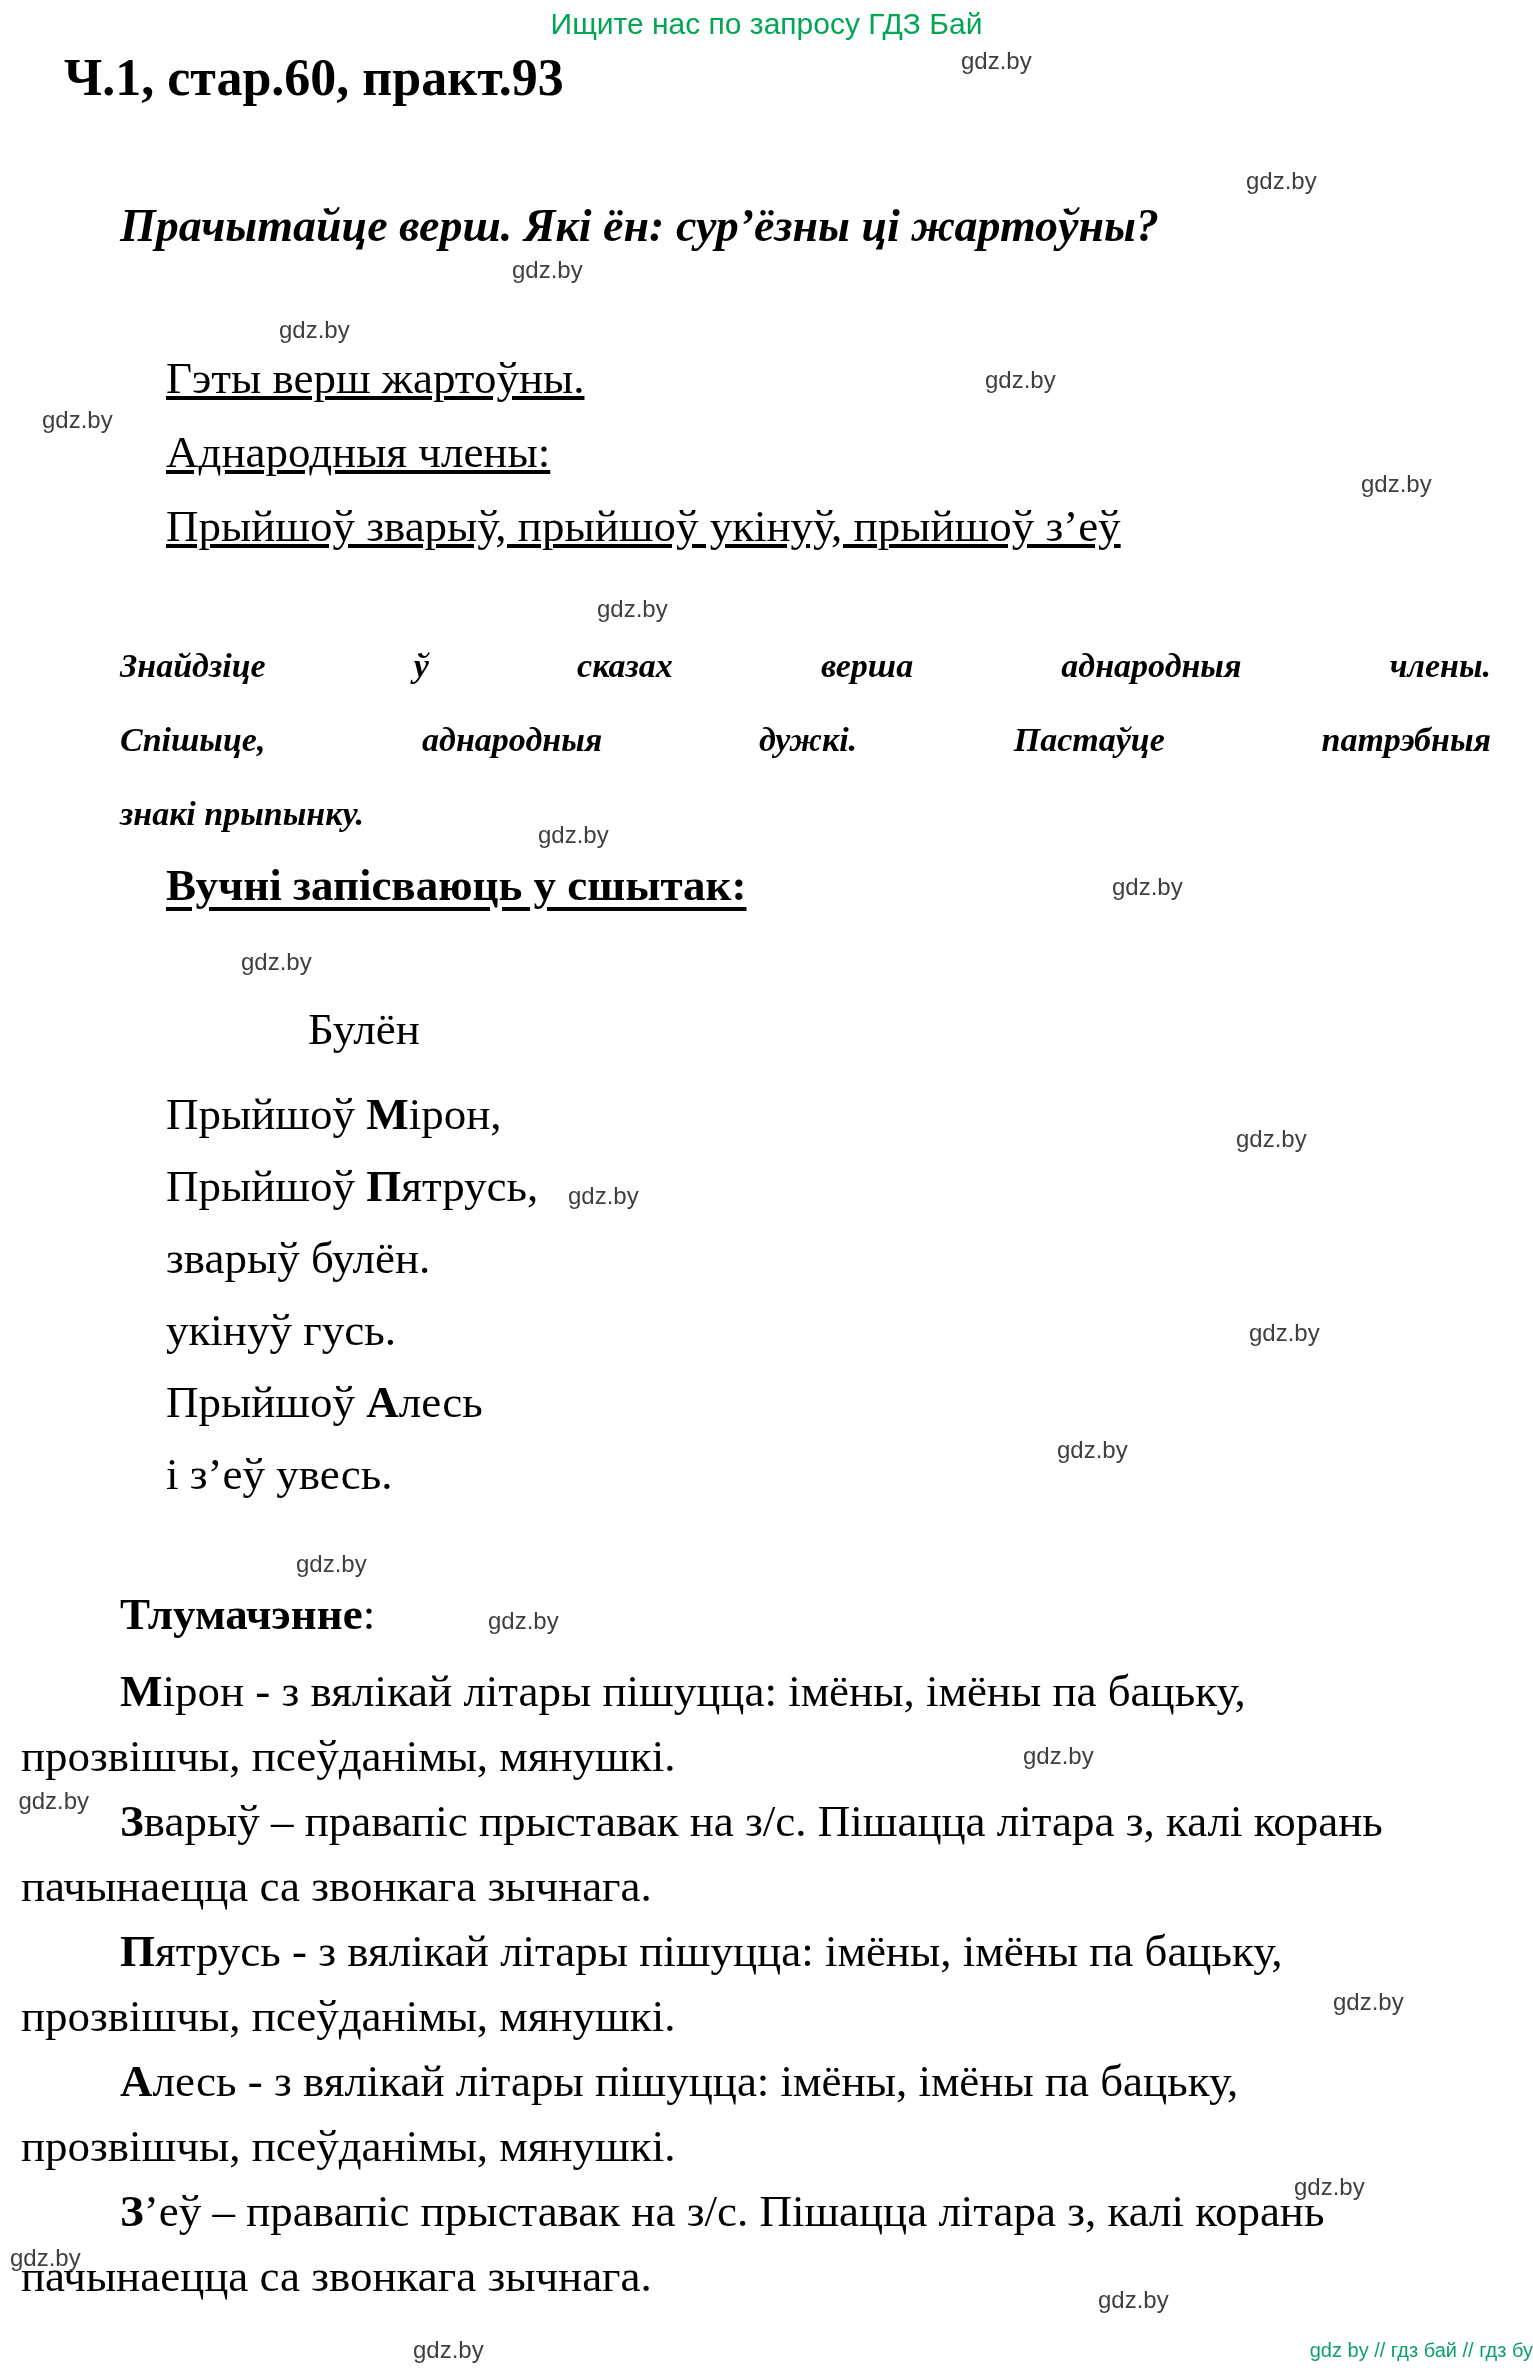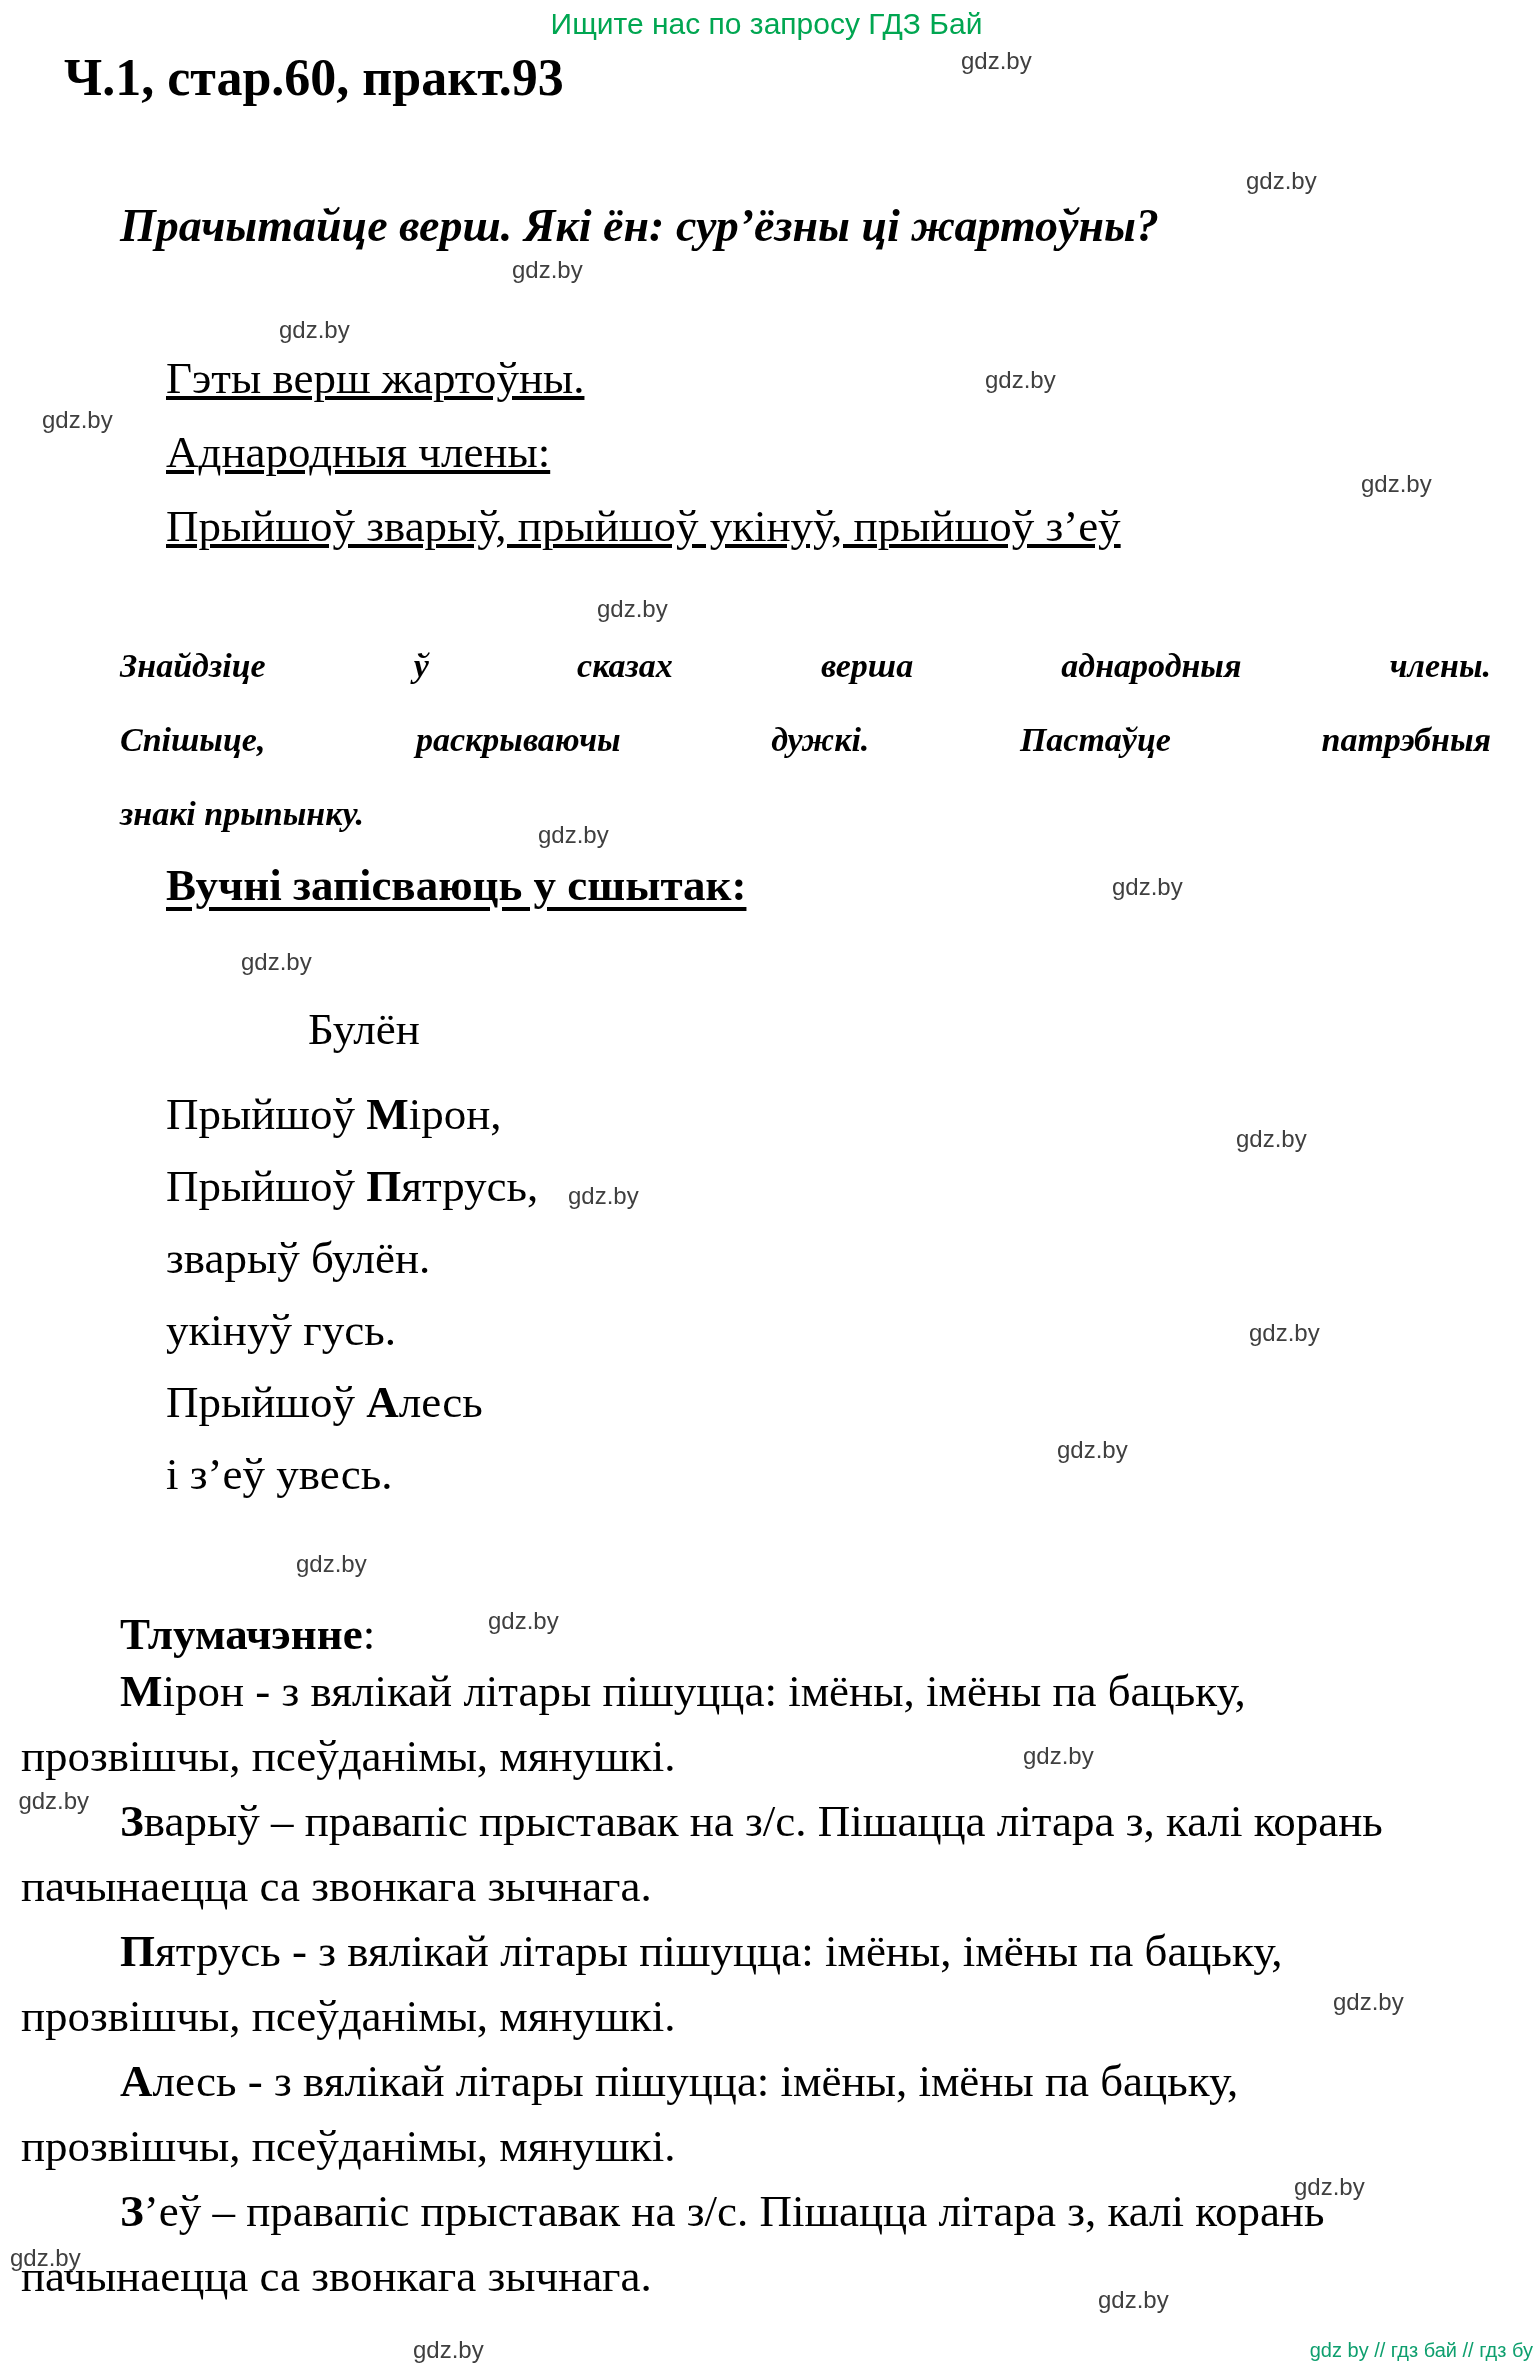--- a/index.html
+++ b/index.html
@@ -42,21 +42,21 @@
   .instruction .iline { line-height:74px; }
   .instruction .jline { text-align:justify; text-align-last:justify; }
   .notebook-heading {
     position:absolute; top:859px; left:166px;
     font-weight:bold; text-decoration:underline;
     text-underline-offset:6.7px;
   }
   .poem-title { position:absolute; top:1003px; left:308px; }
   .poem { position:absolute; top:1078px; left:166px; }
   .poem .poem-line { line-height:72px; white-space:nowrap; }
-  .expl-heading { position:absolute; top:1588px; left:120px;margin-top:20px; }
+  .expl-heading { position:absolute; top:1588px; left:120px; }
   .expl-heading b { font-weight:bold; }
   .expl-block { position:absolute; top:1659px; left:21px; width:1421px; }
   .expl-block p {
     text-indent:99px;
     line-height:65px;
     text-align:left;
   }
   .footer {
     position:absolute; top:2339px; left:0; width:100%;
     text-align:right;
@@ -77,21 +77,21 @@
   <div class="question">Прачытайце верш. Які ён: сур’ёзны ці жартоўны?</div>
 
   <div class="answers">
     <div class="line">Гэты верш жартоўны.</div>
     <div class="line">Аднародныя члены:</div>
     <div class="line">Прыйшоў зварыў, прыйшоў укінуў, прыйшоў з’еў</div>
   </div>
 
   <div class="instruction">
     <div class="iline jline">Знайдзіце ў сказах верша аднародныя члены.</div>
-    <div class="iline jline">Спішыце, раскрываючы дужкі. Пастаўце патрэбныя</div>
+    <div class="iline jline">Спішыце, аднародныя дужкі. Пастаўце патрэбныя</div>
     <div class="iline">знакі прыпынку.</div>
   </div>
 
   <div class="notebook-heading">Вучні запісваюць у сшытак:</div>
 
   <div class="poem-title">Булён</div>
 
   <div class="poem">
     <div class="poem-line"><span>Прыйшоў </span><b>М</b><span>ірон,</span></div>
     <div class="poem-line"><span>Прыйшоў </span><b>П</b><span>ятрусь,</span></div>

